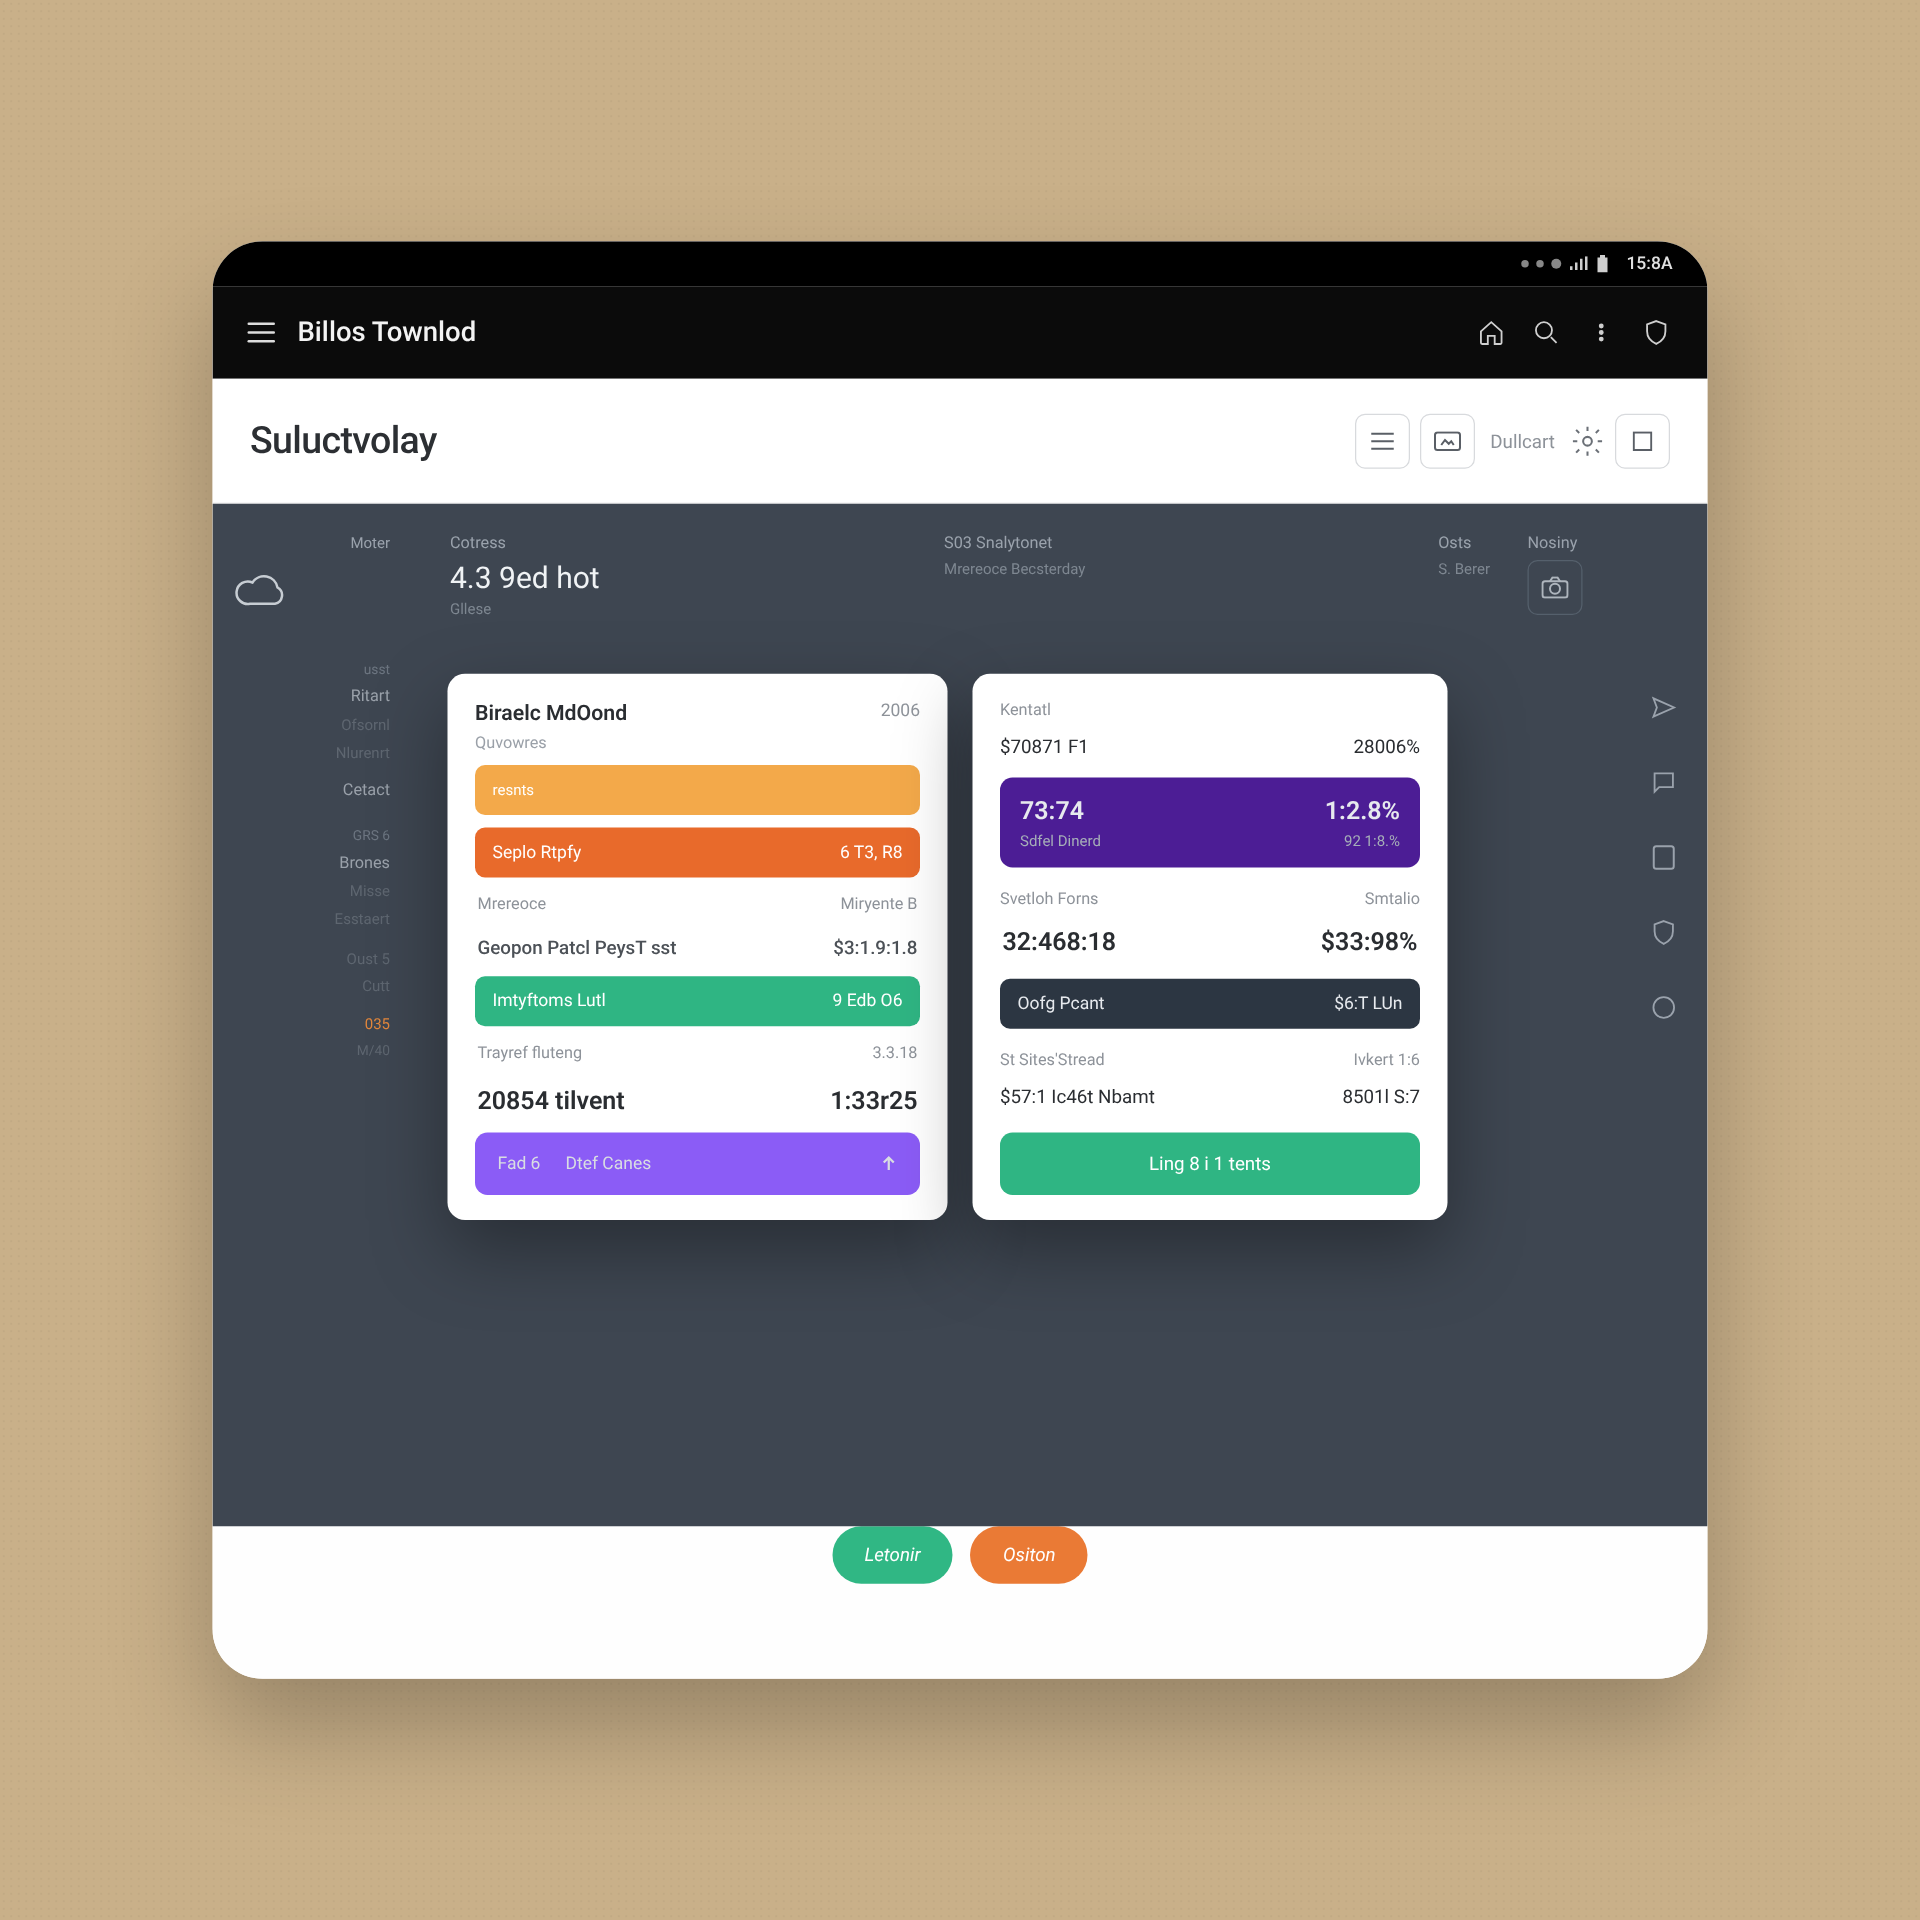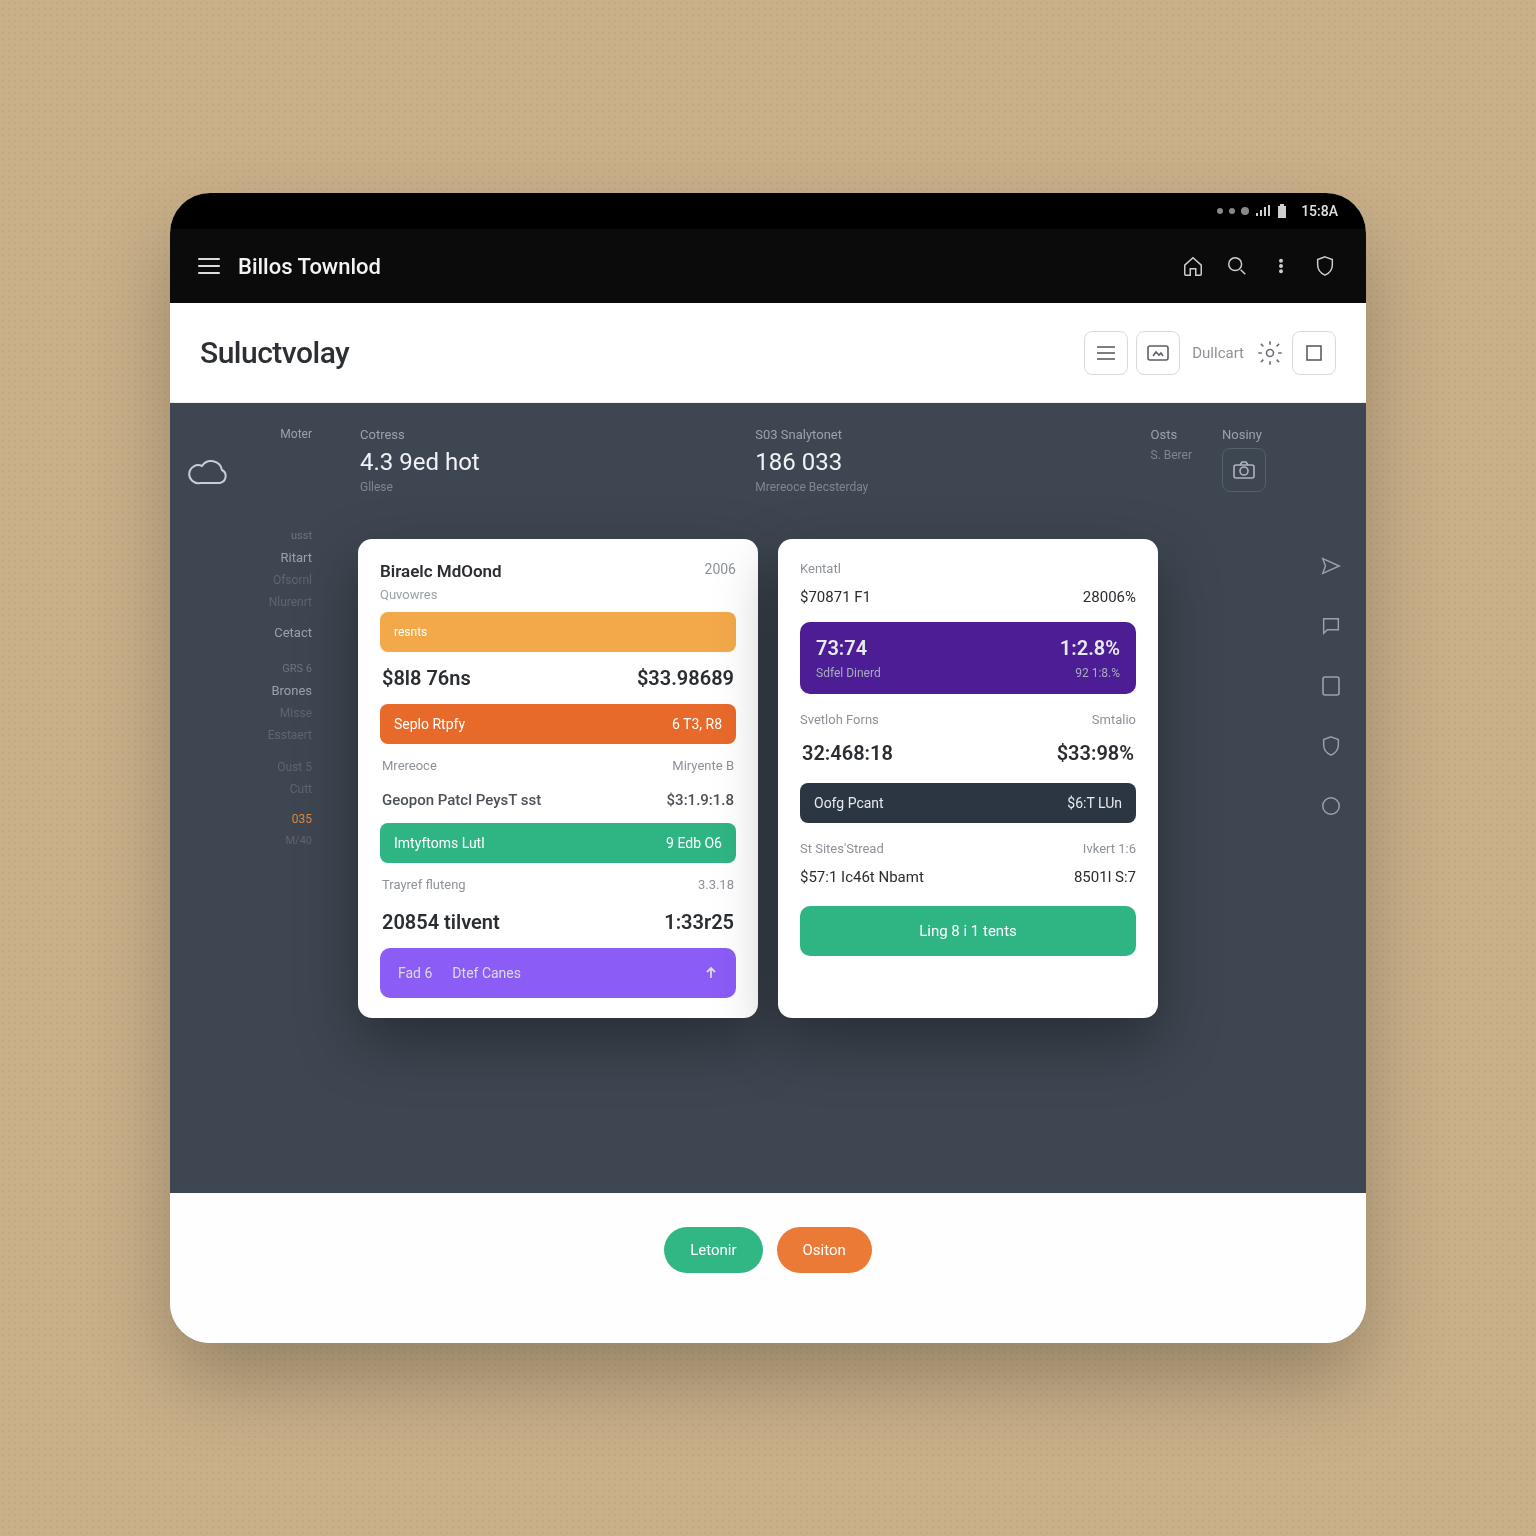--- a/index.html
+++ b/index.html
@@ -136,22 +136,22 @@
     background:#4c1d95; border-radius:10px; padding:14px 16px; color:#e7eaee; margin-top:6px;
   }
   .pill-block .top { display:flex; justify-content:space-between; font-size:20px; font-weight:600; }
   .pill-block .bot { display:flex; justify-content:space-between; font-size:12px; color:#a6aeb8; margin-top:6px; }
   .darkrow {
     background:#2c3642; color:#e7eaee; border-radius:8px; height:40px; display:flex; align-items:center;
     justify-content:space-between; padding:0 14px; font-size:14px; margin-top:4px;
   }
   
   .bottom-area {
-    height:150px; background:#fefefe; display:flex; align-items:flex-start; justify-content:center;
-    padding-top:34px; gap:14px;
+    height:122px; background:#fefefe; display:flex; align-items:flex-start; justify-content:center;
+    gap:14px;font-style:italic;
   }
   .pill {
     height:46px; padding:0 26px; border-radius:23px; color:#fff; font-size:15px;
     display:flex; align-items:center; justify-content:center; cursor:pointer;
   }
   .pill.green { background:#30b784; }
   .pill.orange { background:#ea7a35; }
   svg { display:block; }
 </style>
 </head>
@@ -263,21 +263,20 @@
     </div>
 
     <div class="stat-strip">
       <div class="stat-block">
         <div class="tag">Cotress</div>
         <div class="val">4.3 9ed hot</div>
         <div class="sub">Gllese</div>
       </div>
       <div class="stat-block">
         <div class="tag">S03 Snalytonet</div>
-        <div class="val">186 033</div>
         <div class="sub">Mrereoce Becsterday</div>
       </div>
       <div class="stat-right">
         <div class="mini">
           <div>Osts</div>
           <div class="line2">S. Berer</div>
         </div>
         <div class="mini">
           <div>Nosiny</div>
           <div class="mini-icon">
@@ -323,24 +322,20 @@
       <div class="card">
         <div class="corner">
           <h3>Biraelc MdOond</h3>
           <span class="num">2006</span>
         </div>
         <div class="subtitle">Quvowres</div>
 
         <div class="bar orange-light">
           <span class="lft">resnts</span>
         </div>
-        <div class="row big">
-          <span class="lft">$8l8 76ns</span>
-          <span class="rgt">$33.98689</span>
-        </div>
         <div class="bar orange">
           <span>Seplo Rtpfy</span>
           <span>6 T3,   R8</span>
         </div>
         <div class="row small">
           <span class="lft">Mrereoce</span>
           <span class="rgt">Miryente B</span>
         </div>
         <div class="row mid">
           <span class="lft">Geopon Patcl PeysT sst</span>

